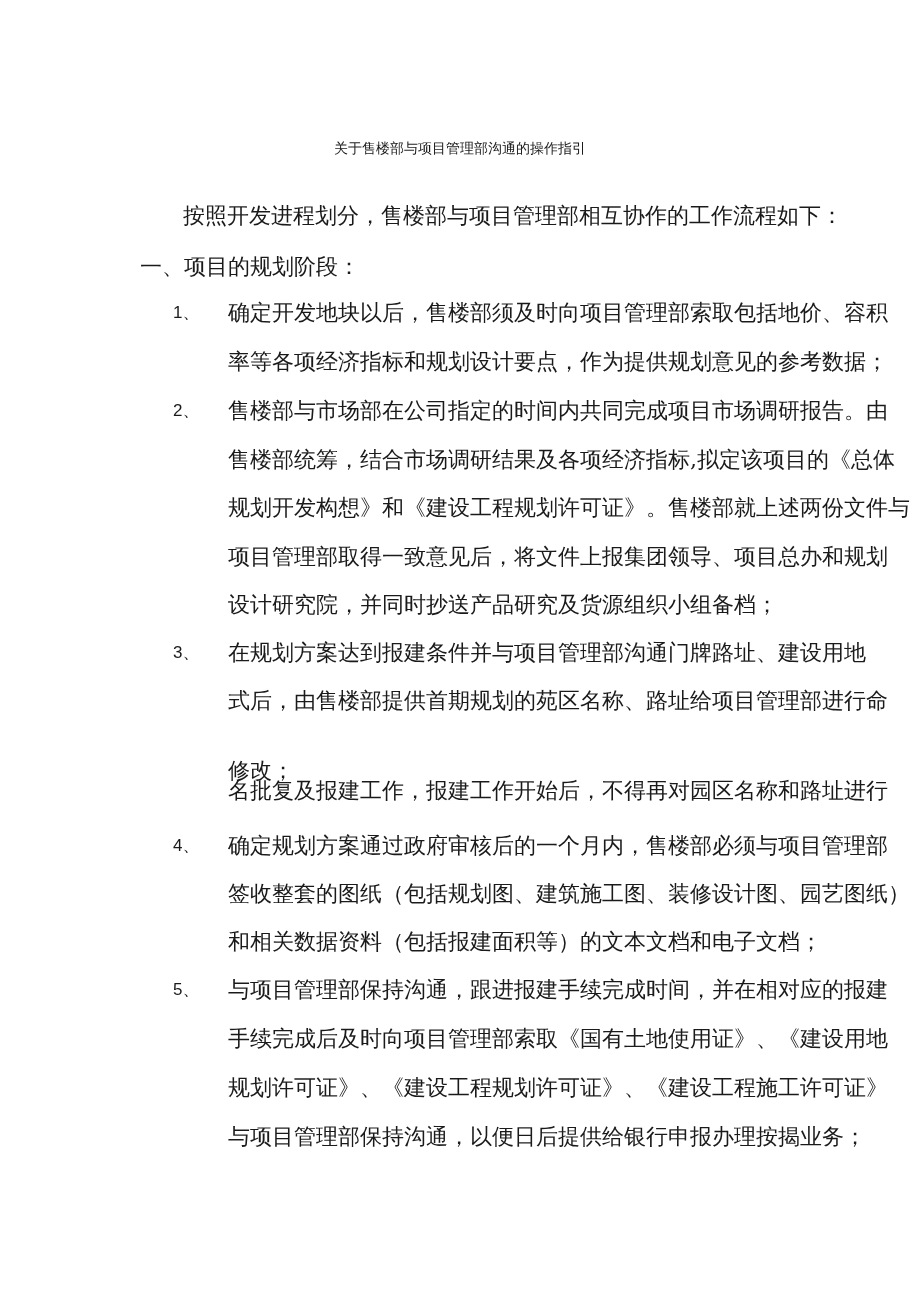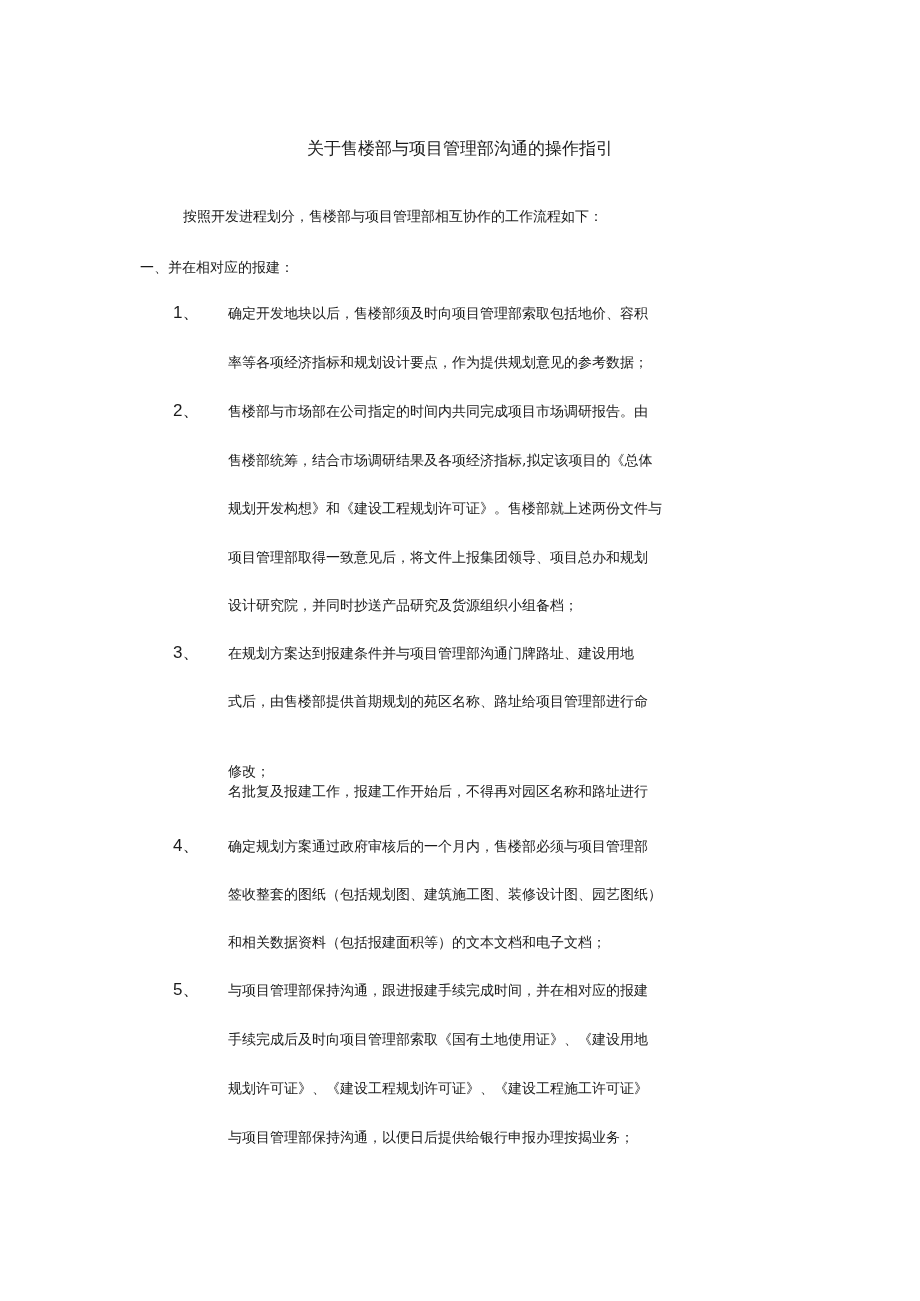--- a/index.html
+++ b/index.html
@@ -1,31 +1,31 @@
 <!DOCTYPE html>
 <html><head>
   <meta charset="utf-8">
   <style>
     html, body { margin: 0; padding: 0; background: #ffffff; }
     body { width: 920px; height: 1301px; position: relative; overflow: hidden;
            font-family: "DejaVu Serif", "Liberation Serif", serif; color: #1a1a1a; }
-    .line { position: absolute; white-space: nowrap; font-size: 14px; line-height: 22px; }
-    .title { left: 0; width: 920px; text-align: center; top: 137px; font-size: 17px; }
+    .line { position: absolute; white-space: nowrap; font-size: 22px; line-height: 22px; }
+    .title { left: 0; width: 920px; text-align: center; top: 137px; font-size: 14px; }
     .intro { left: 183px; top: 205px; }
     .section { left: 140px; top: 256px; }
     .num { position: absolute; left: 173px; font-family: "Liberation Sans", sans-serif; font-size: 17px; line-height: 22px; }
     .txt { left: 228px; }
   </style>
 </head>
 <body>
 
 <div>
   <div class="line title">关于售楼部与项目管理部沟通的操作指引</div>
   <div class="line intro">按照开发进程划分，售楼部与项目管理部相互协作的工作流程如下：</div>
-  <div class="line section">一、并在相对应的报建：</div>
+  <div class="line section">一、项目的规划阶段：</div>
 
   <div>
     <span class="num" style="top:302px">1、</span>
     <div class="line txt" style="top:302px">确定开发地块以后，售楼部须及时向项目管理部索取包括地价、容积</div>
     <div class="line txt" style="top:351px">率等各项经济指标和规划设计要点，作为提供规划意见的参考数据；</div>
   </div>
 
   <div>
     <span class="num" style="top:400px">2、</span>
     <div class="line txt" style="top:400px">售楼部与市场部在公司指定的时间内共同完成项目市场调研报告。由</div>

